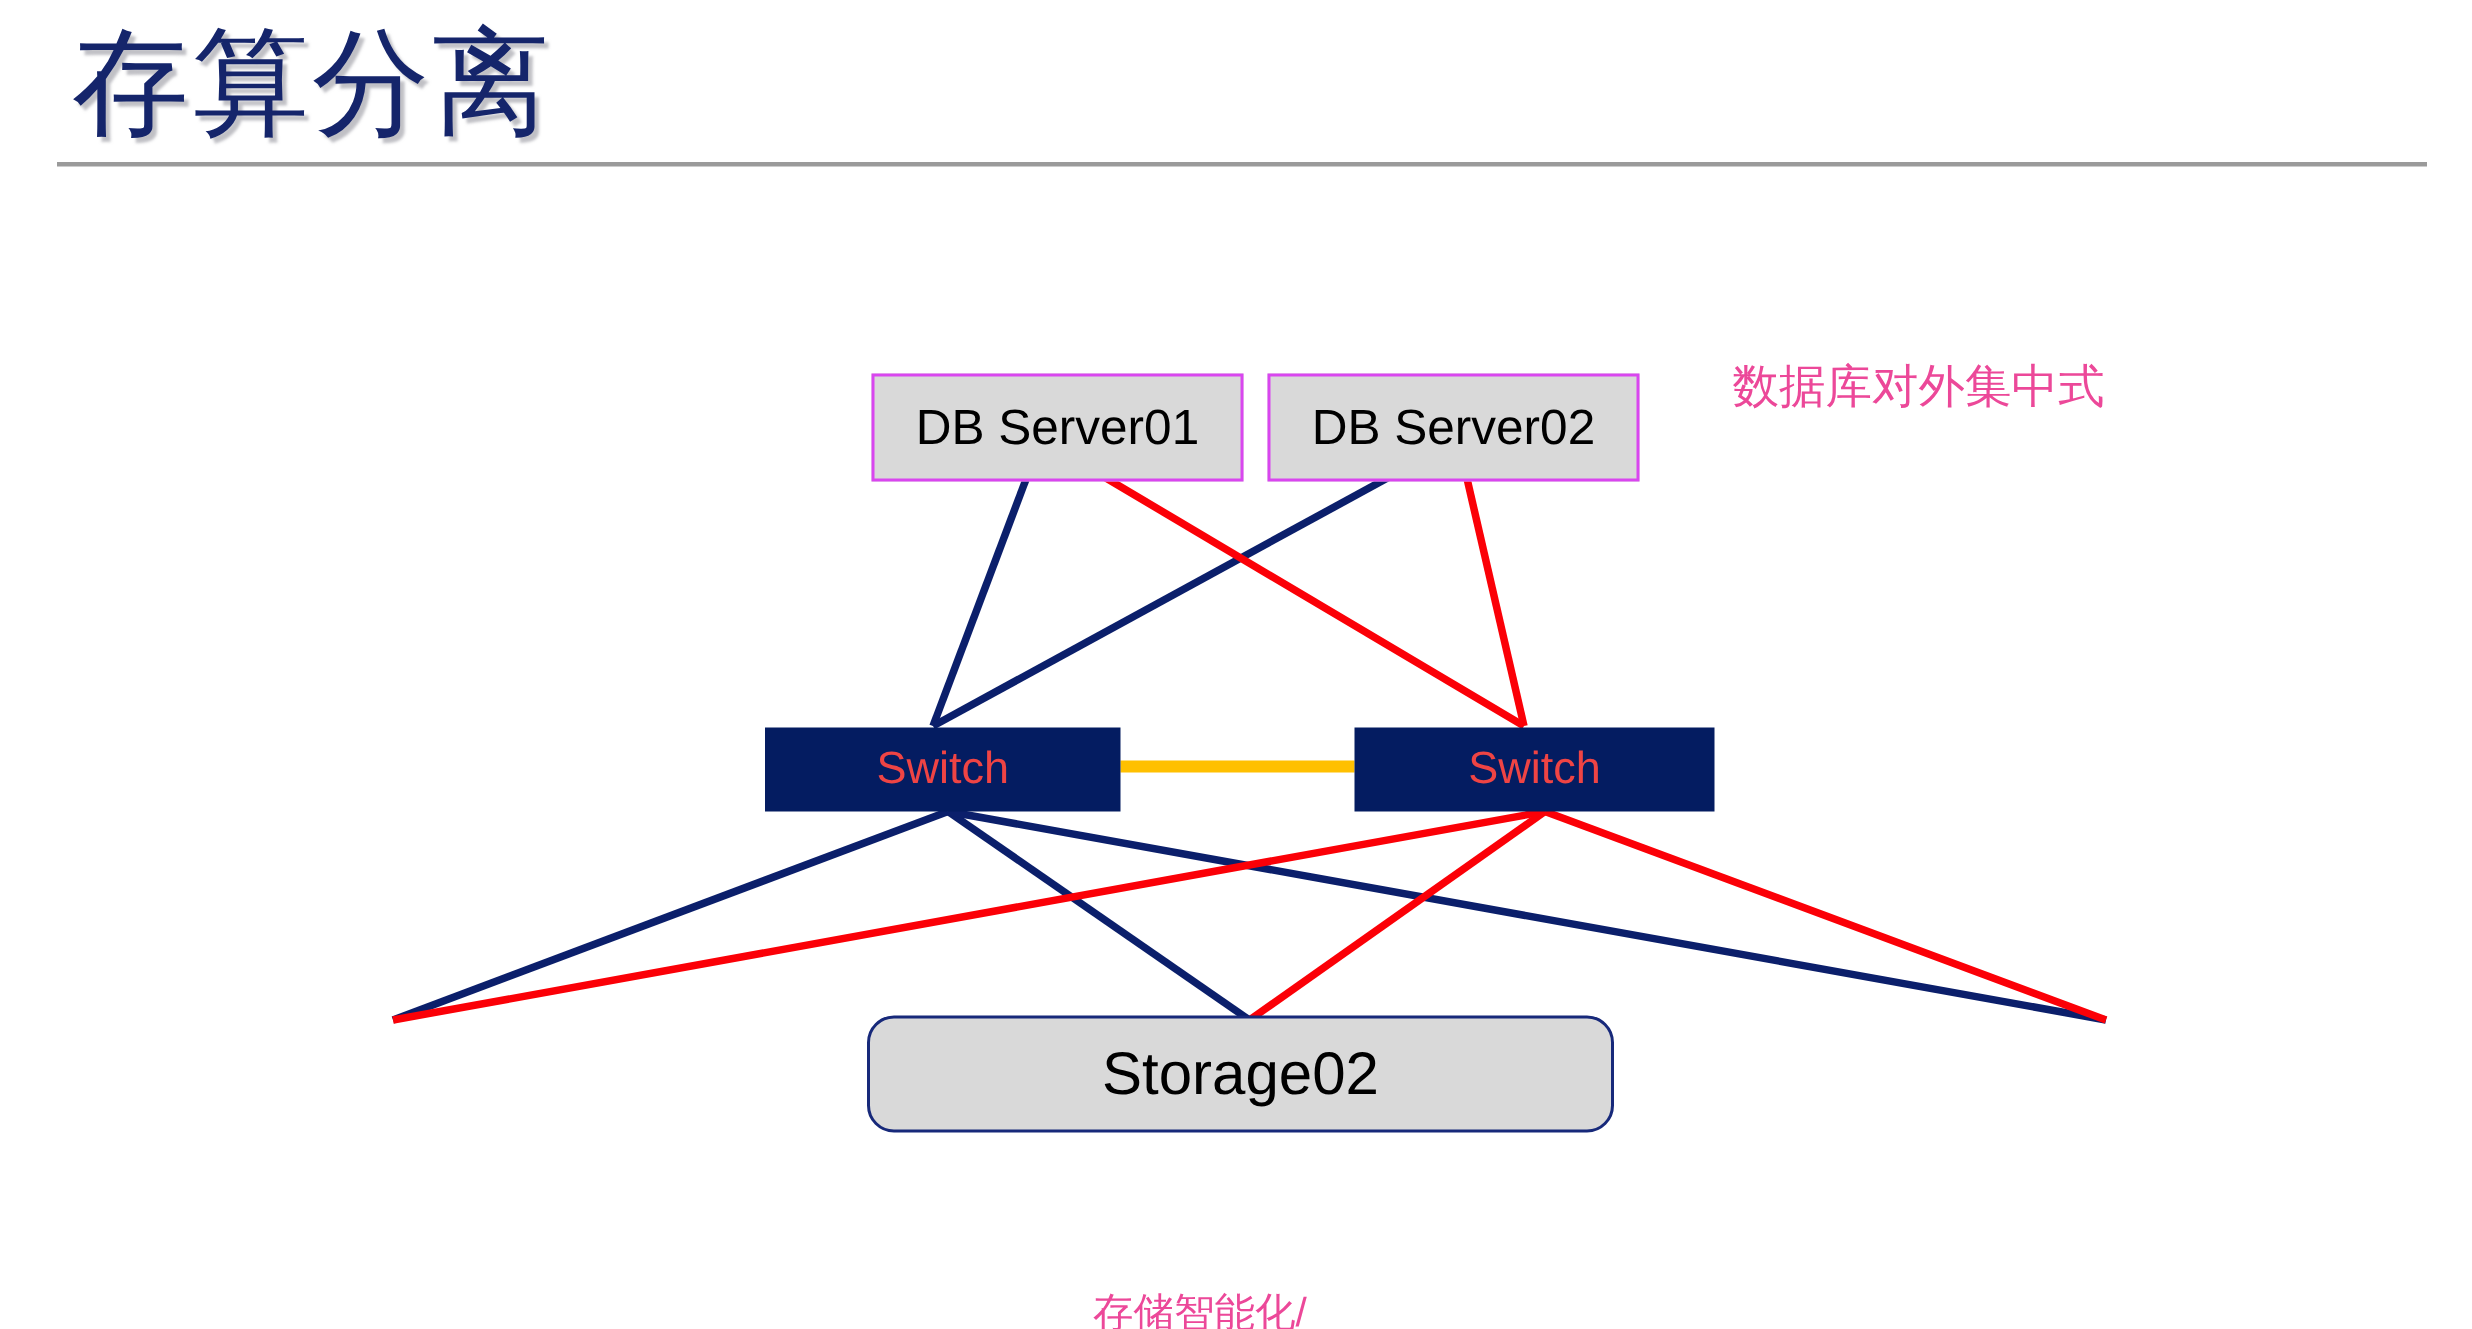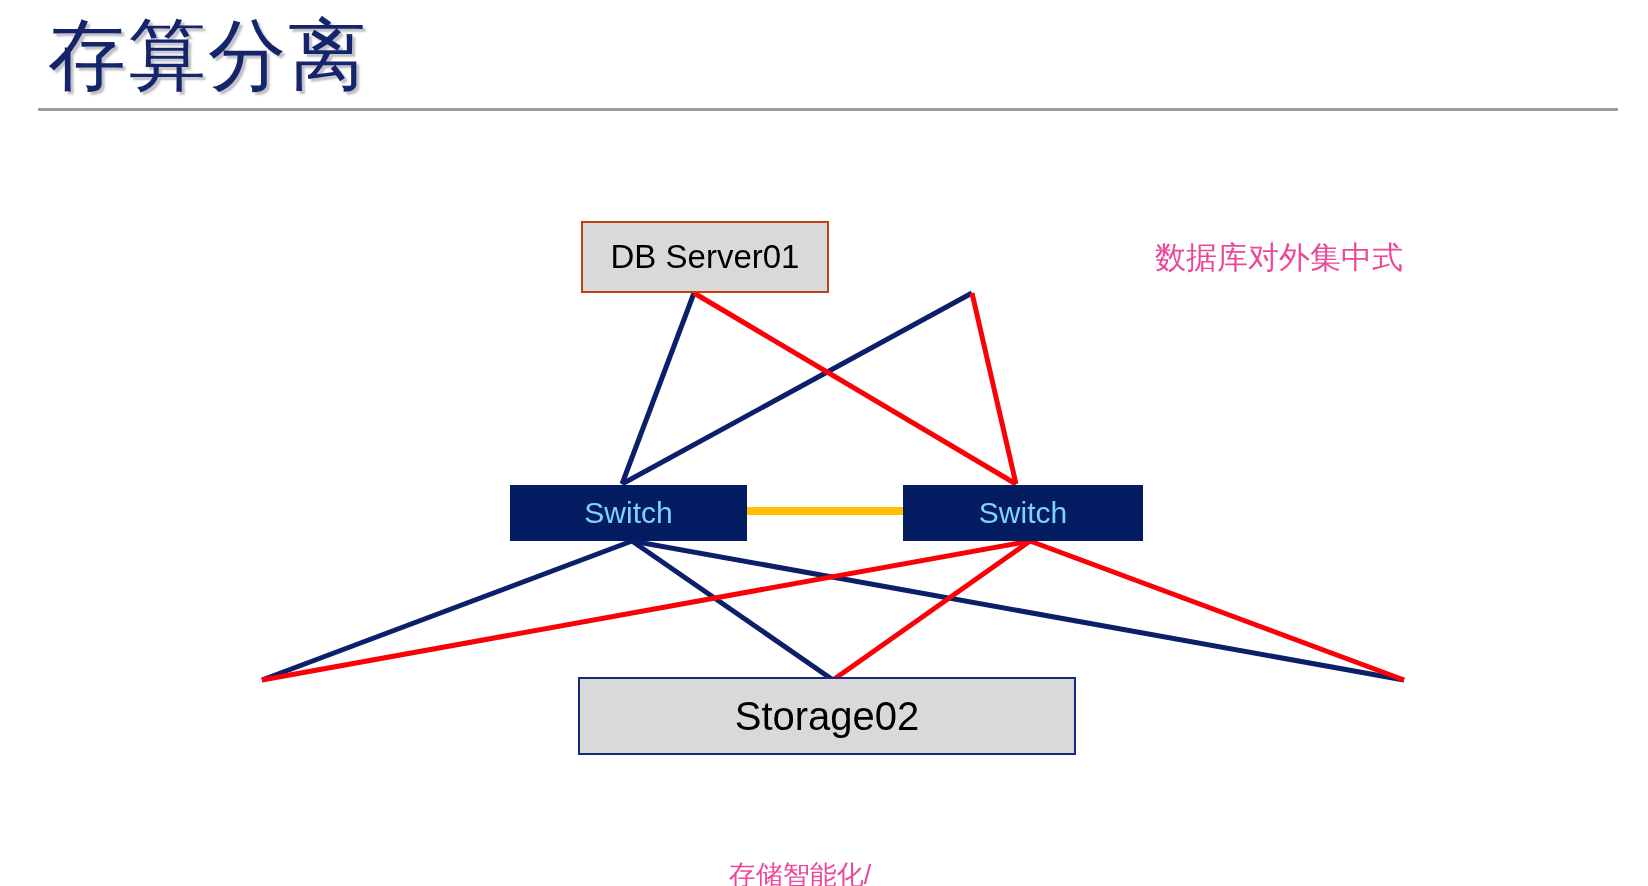--- a/index.html
+++ b/index.html
@@ -53,28 +53,29 @@
   .node {
     position: absolute;
     box-sizing: border-box;
     display: flex;
     align-items: center;
     justify-content: center;
     white-space: nowrap;
   }
   .node.server {
     background: #d9d9d9;
-    border: 2px solid #c2410c;
+    border: 2px solid #d946ef;
     color: #000000;
     font-size: 33px;
+    margin-top: 28px;
   }
   .node.switch {
     background: #041c61;
     border: none;
-    color: #7dd3fc;
+    color: #ef4444;
     font-size: 30px;
   }
   .node.storage {
     background: #d9d9d9;
     border: 2px solid #17297a;
     color: #000000;
     font-size: 40px;
   }
 
   
@@ -118,29 +119,32 @@
     <line x1="1030" y1="541" x2="262" y2="680" stroke="#fb0007" stroke-width="5"></line>
     <line x1="1030" y1="541" x2="833" y2="680" stroke="#fb0007" stroke-width="5"></line>
     <line x1="1030" y1="541" x2="1404" y2="680" stroke="#fb0007" stroke-width="5"></line>
 
     <line x1="747" y1="511" x2="903" y2="511" stroke="#ffc000" stroke-width="8"></line>
   </svg>
 
   <div class="node server" style="left:581px; top:221px; width:248px; height:72px;">
     <span>DB Server01</span>
   </div>
+  <div class="node server" style="left:845px; top:221px; width:248px; height:72px;">
+    <span>DB Server02</span>
+  </div>
 
   <div class="node switch" style="left:510px; top:485px; width:237px; height:56px;">
     <span>Switch</span>
   </div>
   <div class="node switch" style="left:903px; top:485px; width:240px; height:56px;">
     <span>Switch</span>
   </div>
 
-  <div class="node storage" style="left:578px; top:677px; width:498px; height:78px;">
+  <div class="node storage" style="left:578px; top:677px; width:498px; height:78px;border-radius:18px;">
     <span>Storage02</span>
   </div>
 
   <div class="caption" id="label-db-note" style="left:1155px; top:238px;">数据库对外集中式</div>
 
   <div class="caption" id="label-storage-note" style="left:640px; top:780px; width:320px;">
     <div>存储智能化/</div>
     
   </div>
 

